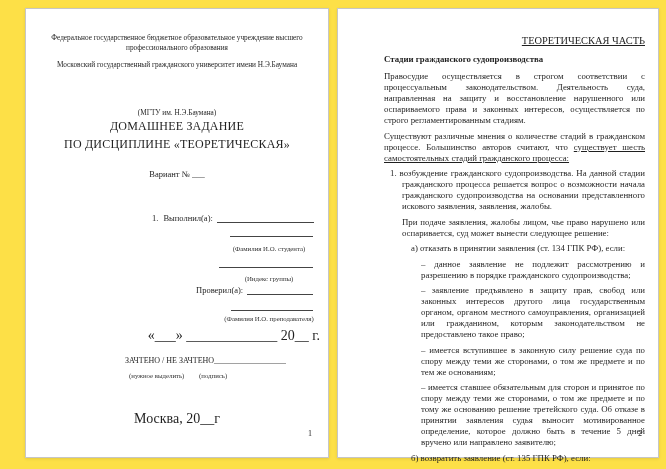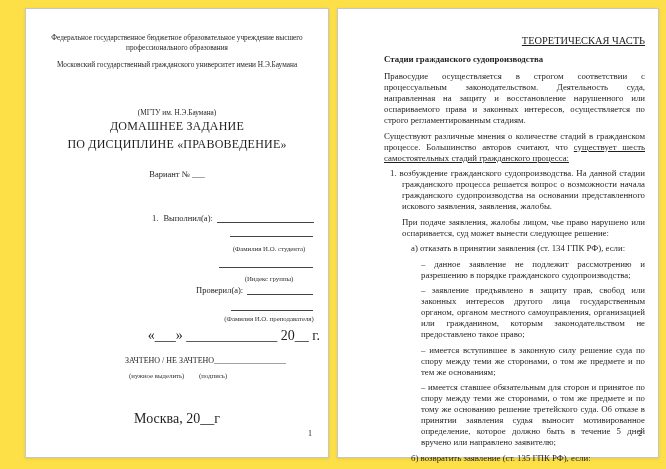--- a/index.html
+++ b/index.html
@@ -69,21 +69,21 @@
 <body>
 
 <div class="canvas">
 
   <div class="page page1">
     <div class="abs hdr hdr1 c">Федеральное государственное бюджетное образовательное учреждение высшего профессионального образования</div>
     <div class="abs hdr hdr2 c">Московский государственный гражданского университет имени Н.Э.Баумана</div>
     <div class="abs hdr hdr3 c">(МГТУ им. Н.Э.Баумана)</div>
 
     <div class="abs big big1 c">ДОМАШНЕЕ ЗАДАНИЕ</div>
-    <div class="abs big big2 c">ПО ДИСЦИПЛИНЕ «ПРАВОВЕДЕНИЕ»</div>
+    <div class="abs big big2 c">ПО ДИСЦИПЛИНЕ «ТЕОРЕТИЧЕСКАЯ»</div>
 
     <div class="abs variant c">Вариант № ___</div>
 
     <div class="abs frow r1">
       <span class="num">1.</span>
       <span>Выполнил(а):</span>
       <span class="fill"></span>
     </div>
     <div class="abs blank l2"></div>
     <div class="abs cap cap1">(Фамилия И.О. студента)</div>

